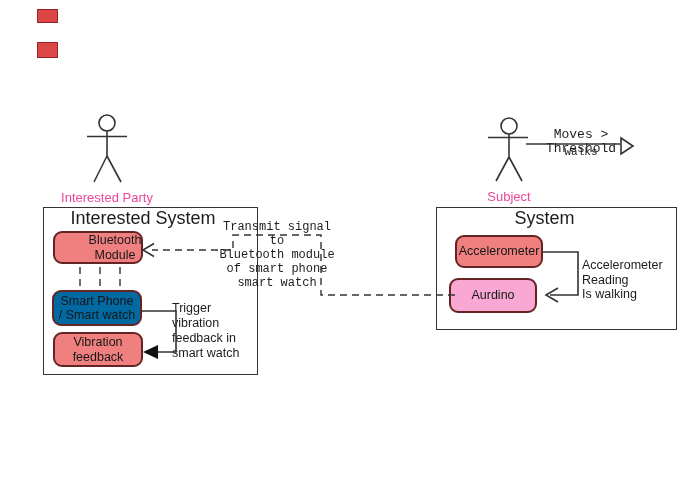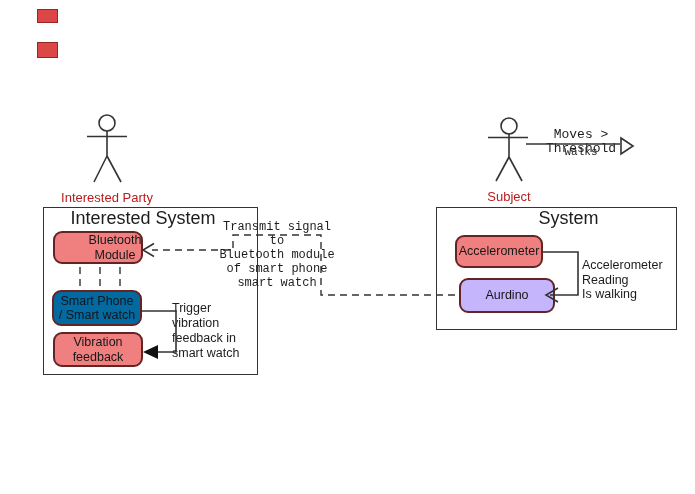--- a/index.html
+++ b/index.html
@@ -63,60 +63,60 @@
     color: #1c1c1c;
     white-space: pre-line;
   }
   .note-center { text-align: center; font-family: Liberation Mono, monospace; }
   .note-left   { text-align: left; }
 
   .actor-label {
     position: absolute;
     text-align: center;
     font-size: 13px;
-    color: #b91c1c;
+    color: #ec4899;
   }
 
   svg.layer {
     position: absolute;
     left: 0; top: 0;
     pointer-events: none;
   }
 </style>
 </head>
 <body>
 
 <div id="canvas">
 
   <div class="corner-marker" style="left: 37px; top: 9px; width: 19px; height: 12px; background: rgb(219, 70, 70); border-color: rgb(154, 36, 36);"></div>
   <div class="corner-marker" style="left: 37px; top: 42px; width: 19px; height: 14px; background: rgb(219, 70, 70); border-color: rgb(154, 36, 36);"></div>
 
   <div class="sysbox" style="left:43px; top:207px; width:215px; height:168px;"></div>
   <div class="sysbox-title" style="left:43px; top:211px; width:200px;">Interested System</div>
 
   <div class="sysbox" style="left:436px; top:207px; width:241px; height:123px;"></div>
-  <div class="sysbox-title" style="left:448px; top:211px; width:241px;">System</div>
+  <div class="sysbox-title" style="left:424px; top:211px; width:241px;">System</div>
 
   <div class="node" style="left: 53px; top: 231px; width: 90px; height: 33px; background: rgb(240, 128, 128); border-color: rgb(100, 36, 36); padding-left: 34px;">
     <span class="node-label">Bluetooth
 Module</span>
   </div>
   <div class="node" style="left: 52px; top: 290px; width: 90px; height: 36px; background: #0369a1; border-color: rgb(100, 36, 36);">
     <span class="node-label">Smart Phone
 / Smart watch</span>
   </div>
   <div class="node" style="left: 53px; top: 332px; width: 90px; height: 35px; background: rgb(240, 128, 128); border-color: rgb(100, 36, 36);">
     <span class="node-label">Vibration
 feedback</span>
   </div>
 
   <div class="node" style="left: 455px; top: 235px; width: 88px; height: 33px; background: rgb(240, 128, 128); border-color: rgb(100, 36, 36);">
     <span class="node-label">Accelerometer</span>
   </div>
-  <div class="node" style="left: 459px; top: 278px; width: 96px; height: 35px; background: #c4b5fd; border-color: rgb(100, 36, 36);">
+  <div class="node" style="left: 449px; top: 278px; width: 88px; height: 35px; background: #f9a8d4; border-color: rgb(100, 36, 36);">
     <span class="node-label">Aurdino</span>
   </div>
 
   <div class="actor-label" style="left:47px; top:190px; width:120px;">Interested Party</div>
   <div class="actor-label" style="left:449px; top:189px; width:120px;">Subject</div>
 
   <div class="note note-center" style="left:521px; top:128px; width:120px; font-size:13px; line-height:14px;">Moves &gt; Threshold</div>
   <div class="note note-center" style="left:521px; top:145px; width:120px; font-size:11px; line-height:14px;">Walks</div>
 
   <div class="note note-center" style="left:217px; top:220px; width:120px; font-size:12px; line-height:14px;">Transmit signal to

